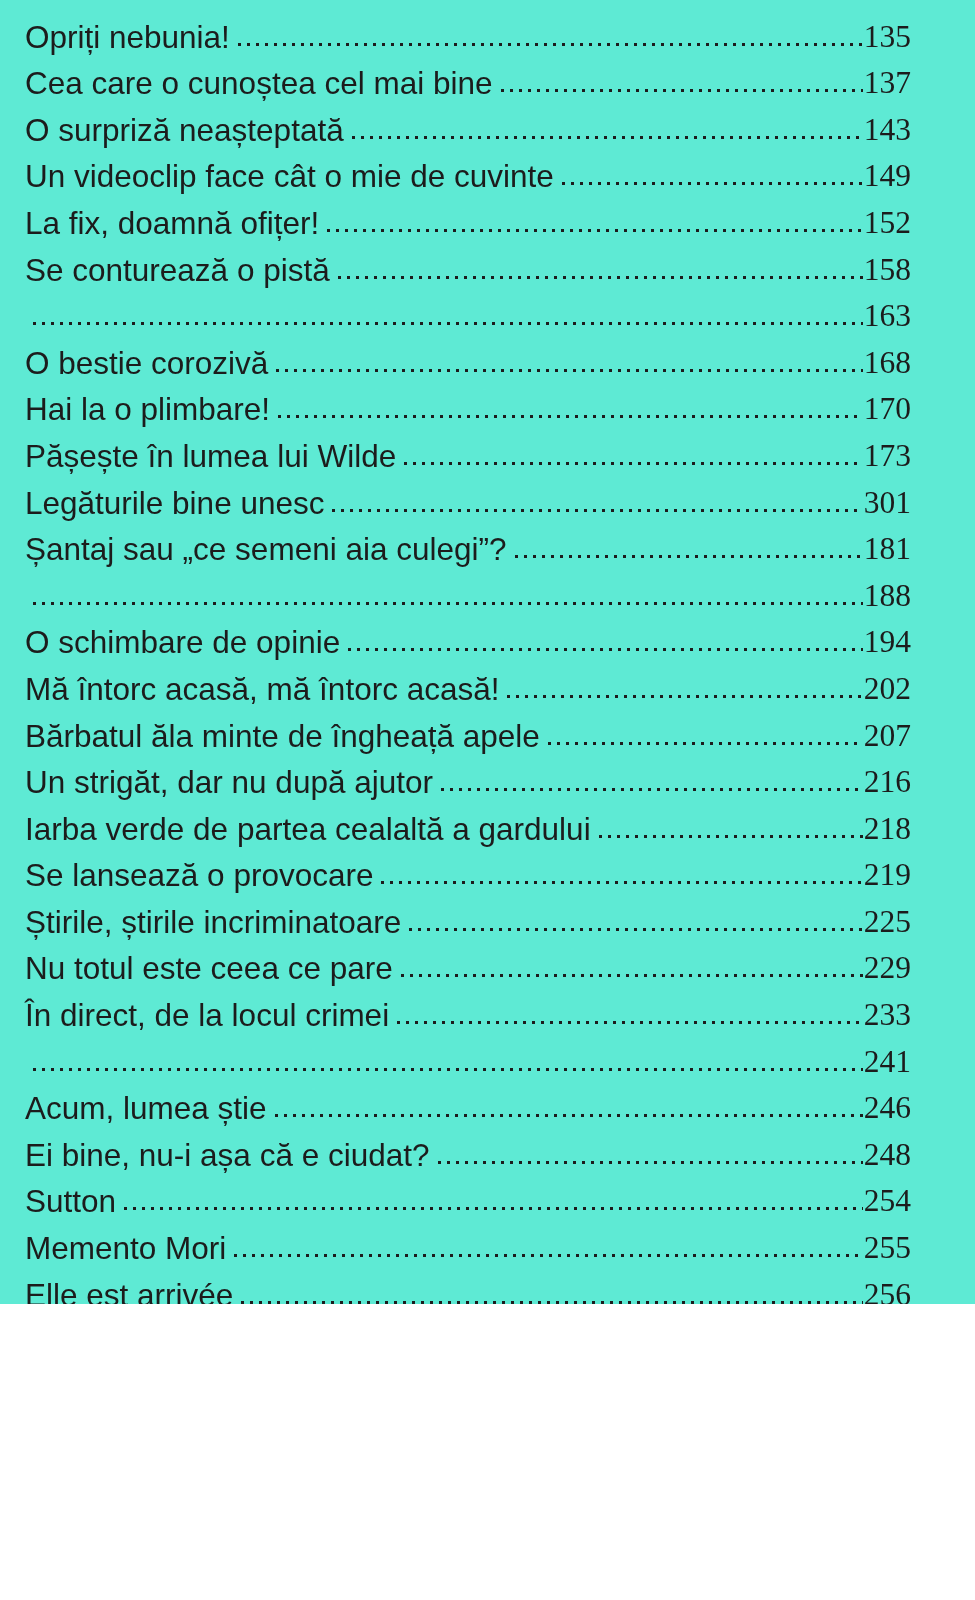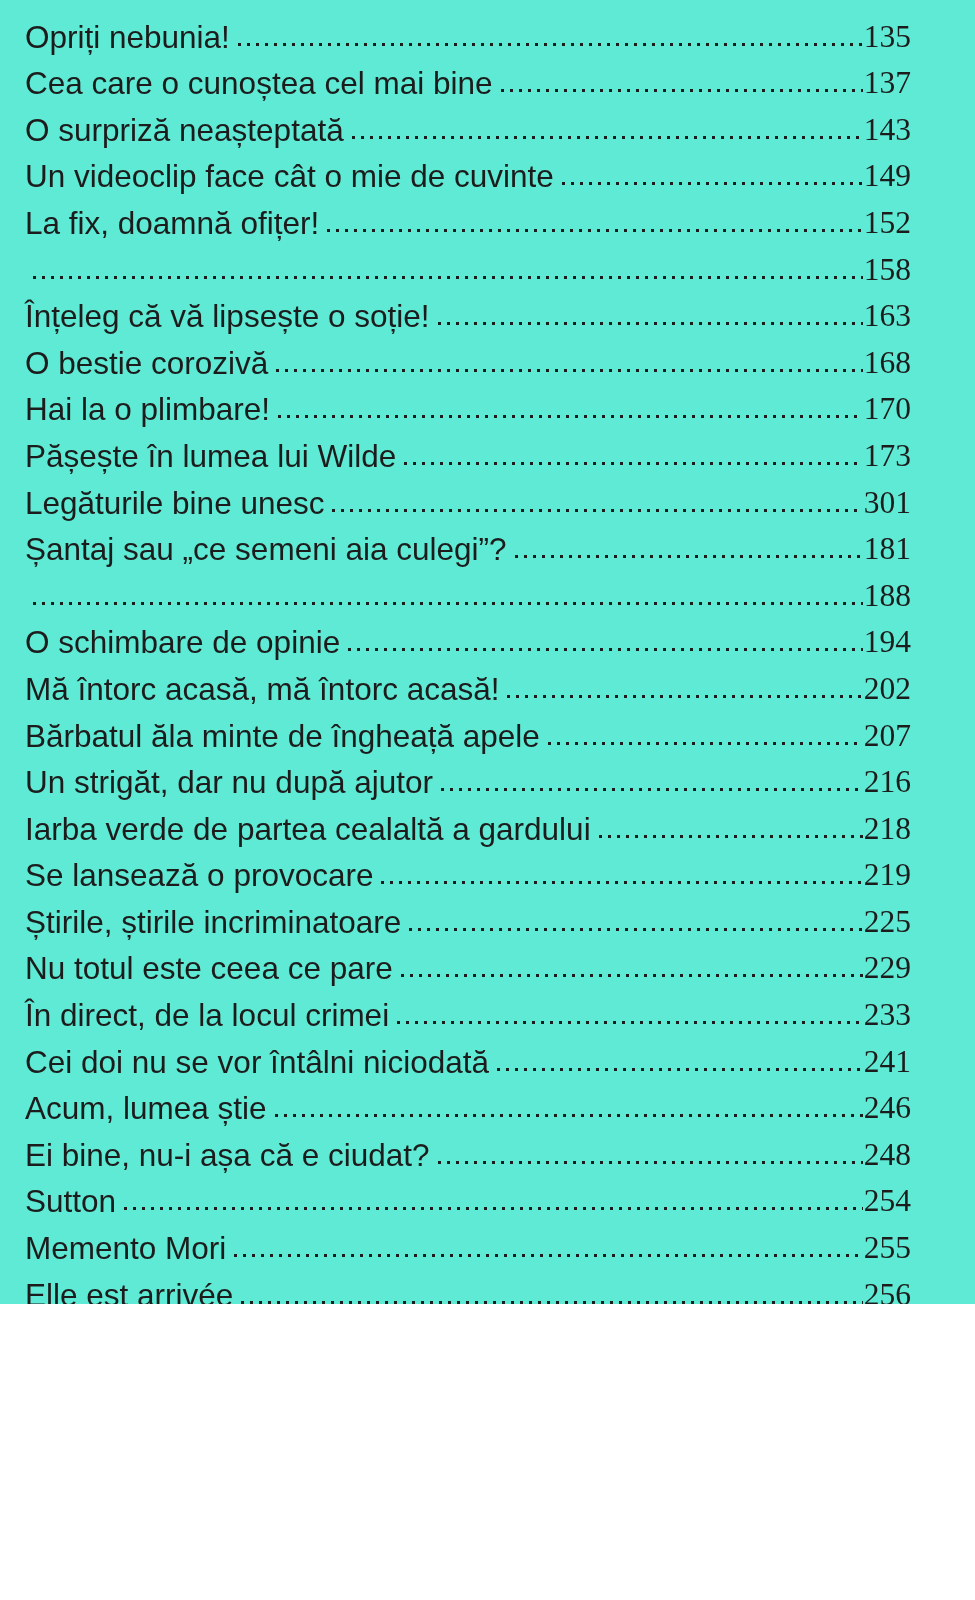--- a/index.html
+++ b/index.html
@@ -91,26 +91,26 @@
       <span class="toc-page">149</span>
     </div>
 
     <div class="toc-row">
       <span class="toc-title">La fix, doamnă ofițer!</span>
       <span class="toc-leader"></span>
       <span class="toc-page">152</span>
     </div>
 
     <div class="toc-row">
+      <span class="toc-title">Se conturează o pistă</span>
       <span class="toc-leader"></span>
       <span class="toc-page">158</span>
     </div>
 
     <div class="toc-row">
-      <span class="toc-title">Înțeleg că vă lipsește o soție!</span>
       <span class="toc-leader"></span>
       <span class="toc-page">163</span>
     </div>
 
     <div class="toc-row">
       <span class="toc-title">O bestie corozivă</span>
       <span class="toc-leader"></span>
       <span class="toc-page">168</span>
     </div>
 
@@ -191,21 +191,20 @@
       <span class="toc-page">229</span>
     </div>
 
     <div class="toc-row">
       <span class="toc-title">În direct, de la locul crimei</span>
       <span class="toc-leader"></span>
       <span class="toc-page">233</span>
     </div>
 
     <div class="toc-row">
-      <span class="toc-title">Cei doi nu se vor întâlni niciodată</span>
       <span class="toc-leader"></span>
       <span class="toc-page">241</span>
     </div>
 
     <div class="toc-row">
       <span class="toc-title">Acum, lumea știe</span>
       <span class="toc-leader"></span>
       <span class="toc-page">246</span>
     </div>
 

